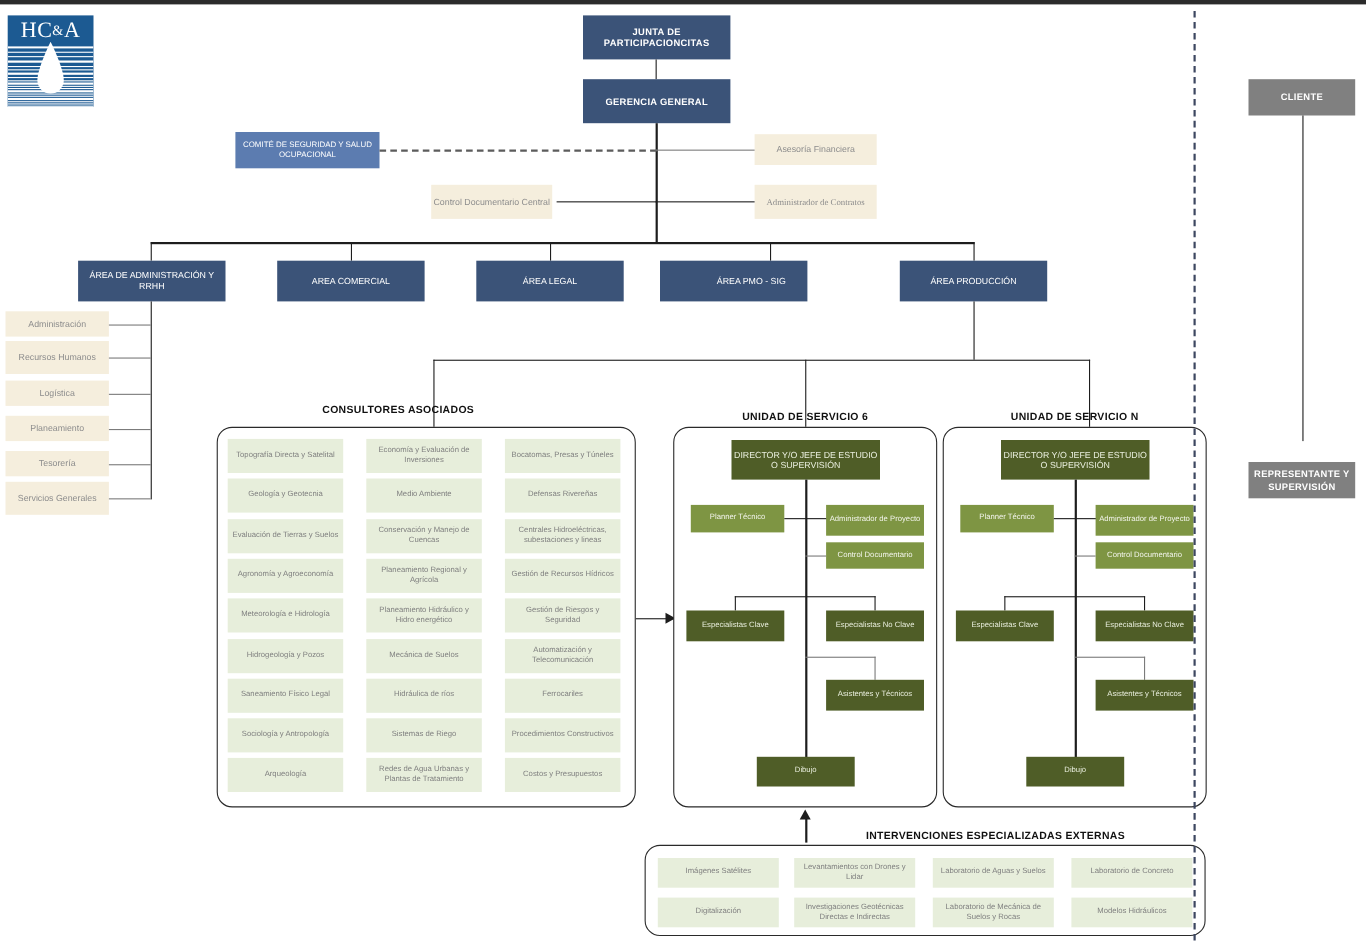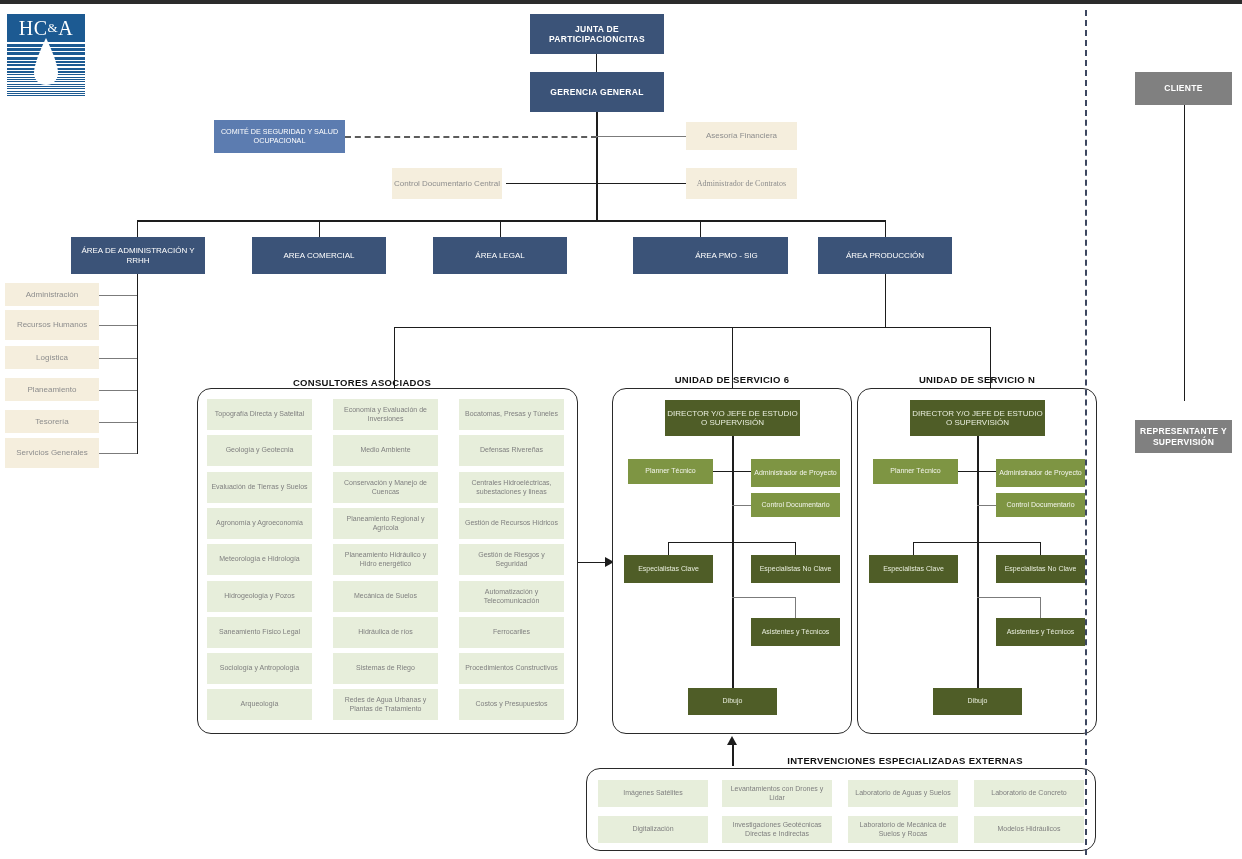--- a/index.html
+++ b/index.html
@@ -132,21 +132,21 @@
 
 <div class="node navy n-small" style="left:71px;top:237px;width:134px;height:37px;">
   <span>ÁREA DE ADMINISTRACIÓN Y RRHH</span>
 </div>
 <div class="node navy n-small" style="left:252px;top:237px;width:134px;height:37px;">
   <span>AREA COMERCIAL</span>
 </div>
 <div class="node navy n-small" style="left:433px;top:237px;width:134px;height:37px;">
   <span>ÁREA LEGAL</span>
 </div>
-<div class="node navy n-small" style="left:633px;top:237px;width:155px;height:37px;padding-left:32px;">
+<div class="node navy n-small" style="left:600px;top:237px;width:134px;height:37px;padding-left:32px;">
   <span>ÁREA PMO - SIG</span>
 </div>
 <div class="node navy n-small" style="left:818px;top:237px;width:134px;height:37px;">
   <span>ÁREA PRODUCCIÓN</span>
 </div>
 
 <div class="ln vl" style="left:137px;top:274px;height:180px;"></div>
 <div id="adminlist">
     <div class="node cream n-small" style="left: 5px; top: 283px; width: 94px; height: 23px;">
       <span>Administración</span>
@@ -173,21 +173,21 @@
     </div>
     <div class="ln hl thin" style="left: 99px; top: 453px; width: 38px;"></div>
   </div>
 
 <div class="ln vl" style="left:885px;top:274px;height:53px;"></div>
 <div class="ln hl" style="left:394px;top:327px;width:597px;"></div>
 <div class="ln vl" style="left:394px;top:327px;height:61px;"></div>
 <div class="ln vl" style="left:732px;top:327px;height:61px;"></div>
 <div class="ln vl" style="left:990px;top:327px;height:61px;"></div>
 
-<div class="panel-title" style="left:197px;top:377px;width:330px;">CONSULTORES ASOCIADOS</div>
+<div class="panel-title" style="left:197px;top:367px;width:330px;">CONSULTORES ASOCIADOS</div>
 <div class="panel" style="left:197px;top:388px;width:381px;height:346px;"></div>
 <div id="cons-col1">
     <div class="node palegreen n-7" style="left: 207px; top: 399px; width: 105px; height: 31px; padding: 0px 3px;">
       <span>Topografía Directa y Satelital</span>
     </div>
     <div class="node palegreen n-7" style="left: 207px; top: 435px; width: 105px; height: 31px; padding: 0px 3px;">
       <span>Geología y Geotecnia</span>
     </div>
     <div class="node palegreen n-7" style="left: 207px; top: 472px; width: 105px; height: 31px; padding: 0px 3px;">
       <span>Evaluación de Tierras y Suelos</span>

